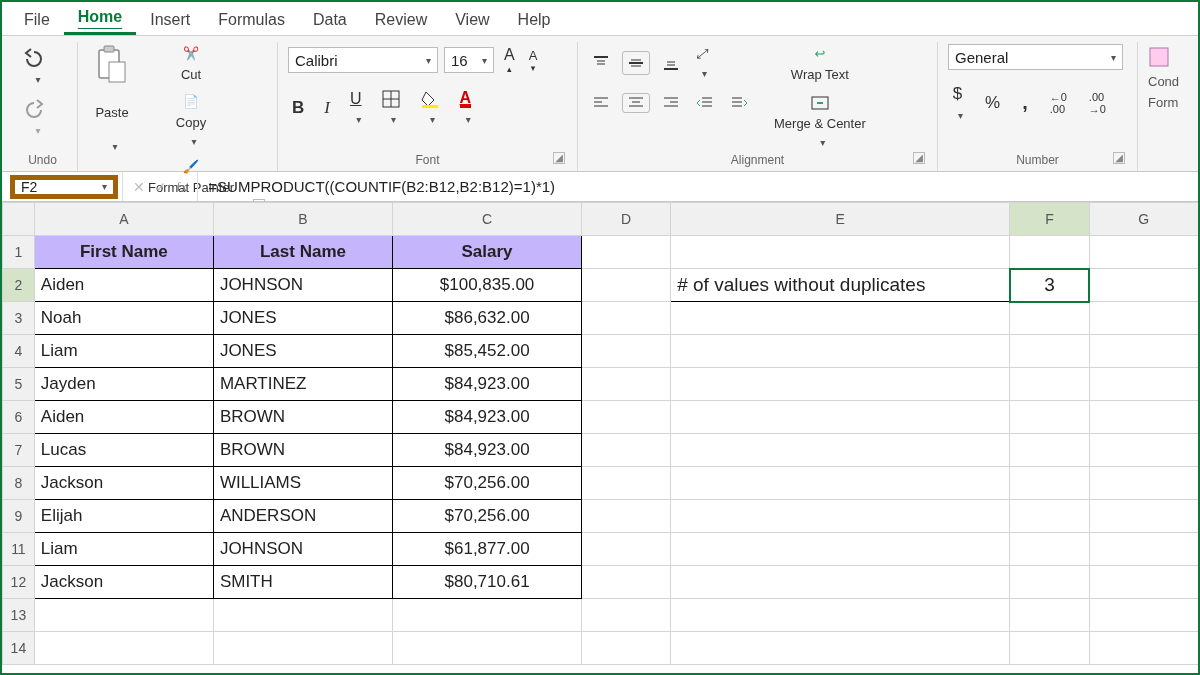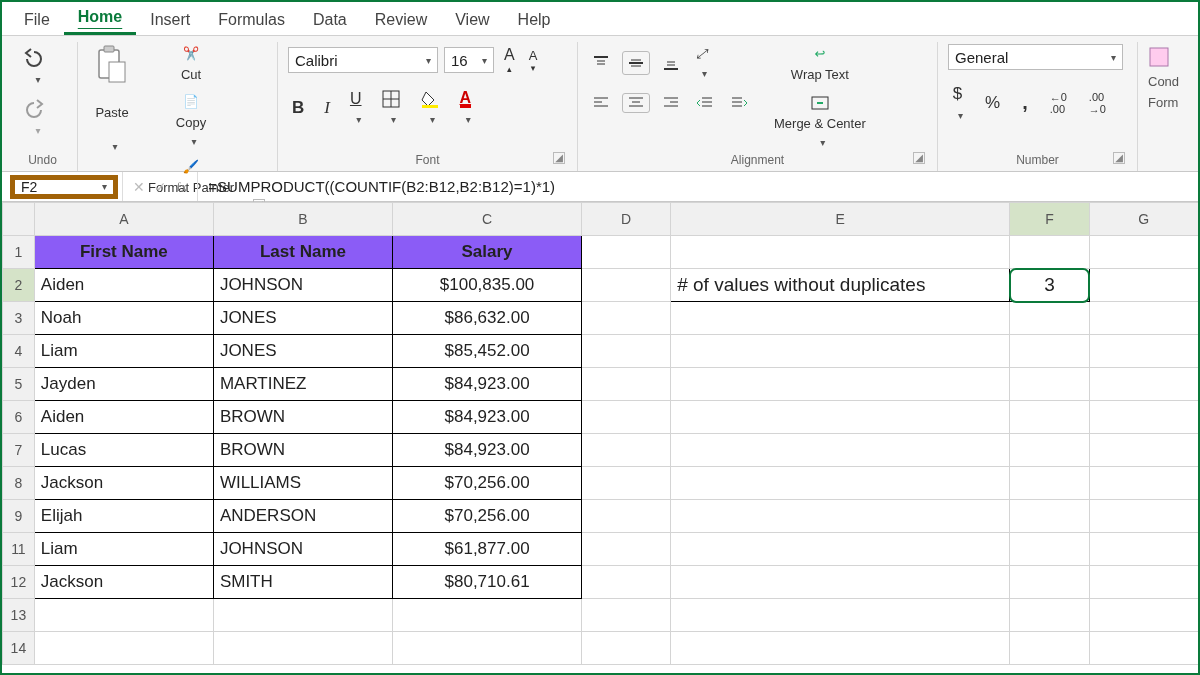--- a/index.html
+++ b/index.html
@@ -27,25 +27,25 @@
   .fx-label { font-family:"Times New Roman",serif; font-size:13px;}
   .formula-input { flex:1; padding:0 10px; font-size:15px; color:#222;}
   
   .gridwrap { position:relative; overflow:auto; height:calc(675px - 34px - 136px - 30px - 4px);}
   table.grid { border-collapse:collapse; table-layout:fixed;}
   .grid th, .grid td { border:1px solid #d4d4d4; font-size:17px; height:33px; padding:0;}
   .grid thead th { background:#f0f0f0; font-weight:400; color:#555; font-size:14px; text-align:center;}
   .grid .rowhdr { background:#f0f0f0; color:#555; font-size:14px; text-align:center; width:32px;}
   .corner { background:#f0f0f0; width:32px;}
   .cell { padding:2px 6px; white-space:nowrap; overflow:hidden;}
-  .hdrcell { background:#8b5cf6; font-weight:700; text-align:center; border:1px solid #000 !important; font-size:19px;}
+  .hdrcell { background:#c4b5fd; font-weight:700; text-align:center; border:1px solid #000 !important; font-size:19px;}
   .datacell { border:1px solid #000 !important;}
   .colA { width:180px;} .colB { width:180px;} .colC { width:190px;}
   .colD { width:90px;} .colE { width:340px;} .colF { width:80px;} .colG { width:110px;}
-  .center { text-align:center;border-radius:6px;} .left{text-align:left;}
+  .center { text-align:center;} .left{text-align:left;}
   .selhdr { background:#d5e3c8 !important; color:#0a7a3b;}
   .selcell { outline:2px solid #0a7a3b; outline-offset:-1px; position:relative;}
   .ulA { color:#c00; text-decoration: underline;}
   svg { display:block;}
 </style>
 </head>
 <body>
 
 <div class="tabs">
   <div class="tab">File</div>

